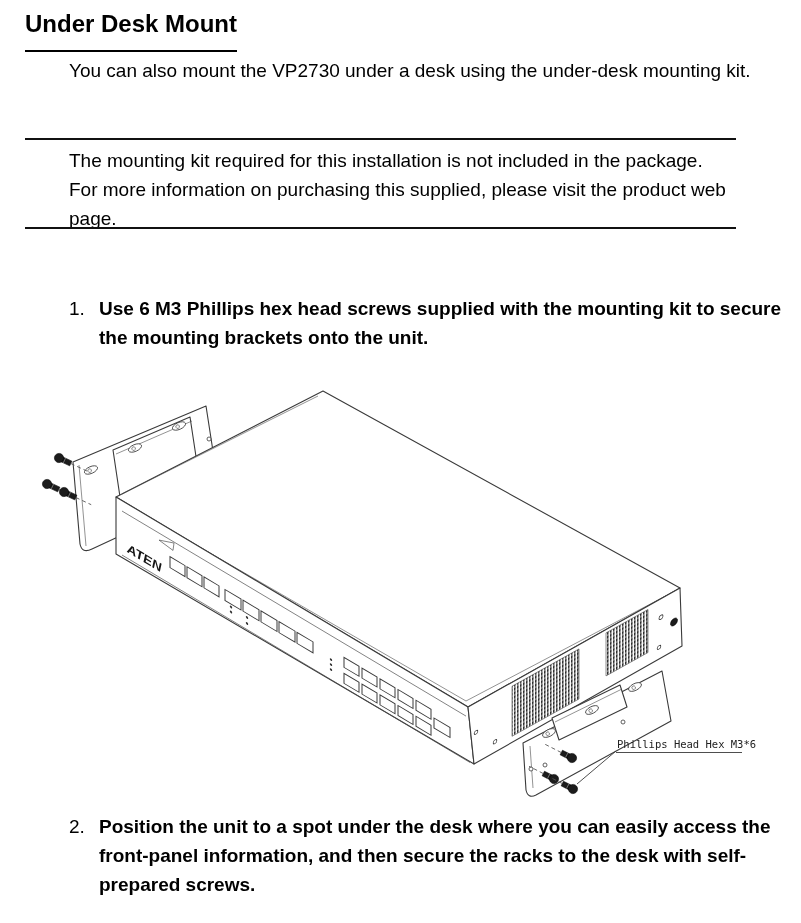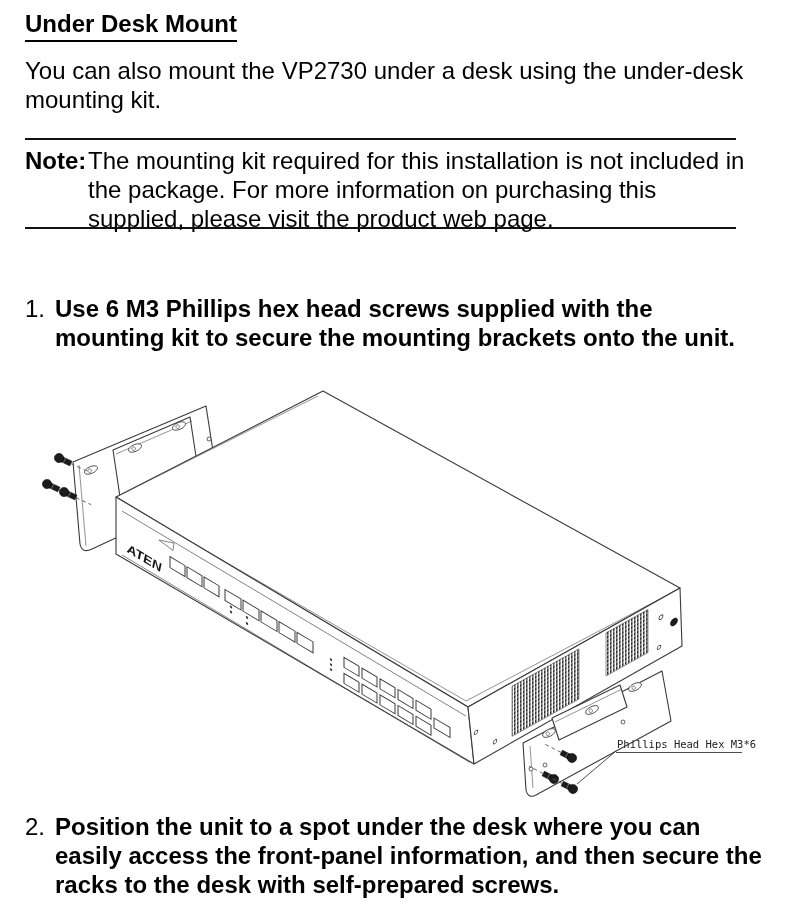--- a/index.html
+++ b/index.html
@@ -3,23 +3,23 @@
 <meta charset="utf-8">
 <style>
   html,body{margin:0;padding:0;background:#ffffff;}
   #page-root{
     position:relative;width:801px;height:923px;background:#ffffff;overflow:hidden;
     font-family:"Liberation Sans","DejaVu Sans",sans-serif;color:#000;
   }
   .abs{position:absolute;}
   #page-title{
     left:25px;top:10px;font-size:24px;font-weight:bold;
-    border-bottom:2px solid #000;padding-bottom:2px;display:inline-block;
+    border-bottom:2px solid #000;padding-bottom:12px;display:inline-block;
   }
-  .body-text{font-size:24px;line-height:29px;letter-spacing:0px;}
+  .body-text{font-size:19px;line-height:29px;letter-spacing:0px;margin-left:44px;}
   #intro-paragraph{left:25px;top:56px;width:725px;}
   .rule{left:25px;width:711px;height:0;border-top:2px solid #111;}
   #note-rule-top{top:138px;}
   #note-rule-bottom{top:227px;}
   #note-block{left:25px;top:146px;width:725px;display:flex;}
   #note-label{font-weight:bold;width:63px;flex:0 0 63px;}
   #note-text{width:662px;}
   .step{display:flex;left:25px;}
   #step-1{top:294px;}
   #step-2{top:812px;}
@@ -38,21 +38,20 @@
 <body>
 
 <div id="page-root">
 
   <div class="abs" id="page-title">Under Desk Mount</div>
 
   <div class="abs body-text" id="intro-paragraph">You can also mount the VP2730 under a desk using the under-desk mounting kit.</div>
 
   <div class="abs rule" id="note-rule-top"></div>
   <div class="abs body-text" id="note-block">
-    <div id="note-label">Note:</div>
     <div id="note-text">The mounting kit required for this installation is not included in the package. For more information on purchasing this supplied, please visit the product web page.</div>
   </div>
   <div class="abs rule" id="note-rule-bottom"></div>
 
   <div class="abs body-text step" id="step-1">
     <div class="step-num">1.</div>
     <div class="step-text">Use 6 M3 Phillips hex head screws supplied with the mounting kit to secure the mounting brackets onto the unit.</div>
   </div>
 
   <svg class="abs" id="mounting-diagram" width="745" height="430" viewBox="0 0 745 430">

